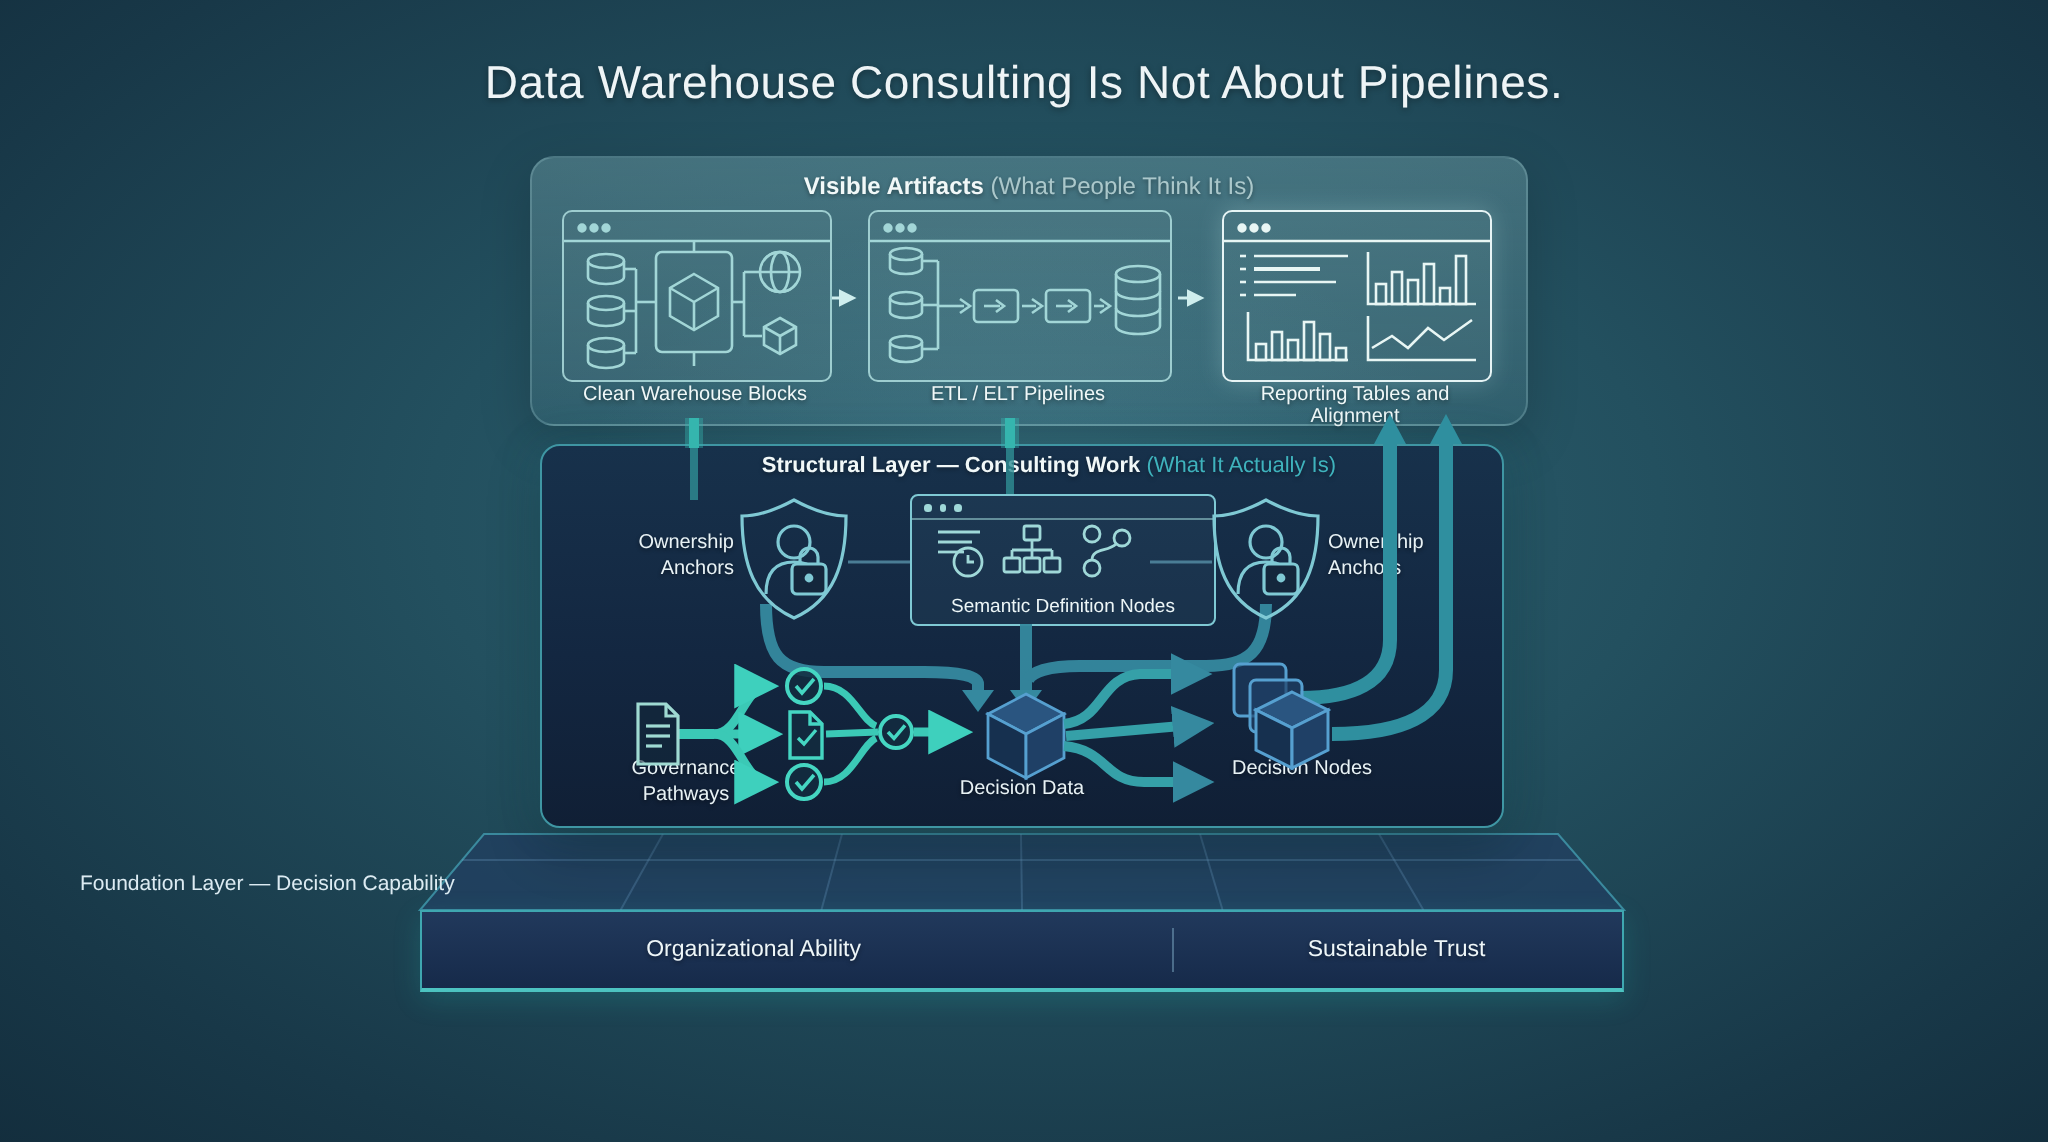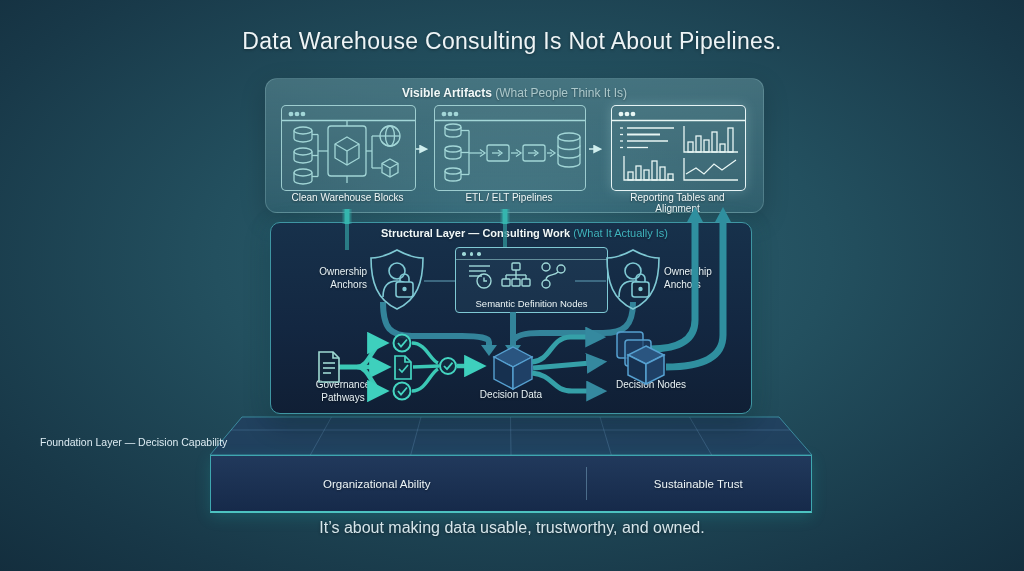--- a/index.html
+++ b/index.html
@@ -40,21 +40,21 @@
     border:1.3px solid #7fc9d4;background:rgba(70,125,150,0.12);padding-left:31px;}
   .win-dots{position:absolute;left:6px;top:4px;display:flex;gap:4px;}
   .win-dots i{width:3.5px;height:3.5px;border-radius:50%;background:#9fd8d8;display:block;}
   .win-divider{position:absolute;left:0;right:0;top:11px;border-top:1px solid rgba(159,216,216,0.55);}
   .semantic-label{position:absolute;left:0;right:0;bottom:3px;text-align:center;font-size:9.5px;color:#edf6f7;}
 
   .node-label{position:absolute;font-size:10px;line-height:1.25;color:#e8f2f5;text-shadow:0 1px 2px rgba(0,0,0,.45);}
 
   
   .foundation-heading{position:absolute;left:0;right:0;top:436px;text-align:left;font-size:10.5px;color:#dcebf2;margin-left:40px;}
-  .foundation-front{position:absolute;left:210px;top:455px;width:602px;height:58px;box-sizing:border-box;
+  .foundation-front{position:absolute;left:210px;top:455px;width:602px;height:41px;box-sizing:border-box;
     display:flex;align-items:stretch;
     background:linear-gradient(180deg,#21395c,#162a4a);
     border:1.2px solid #3fa7b0;border-bottom:2px solid rgba(85,220,210,0.85);
     box-shadow:0 4px 14px rgba(35,200,190,0.18);gap:43px;}
   .pillar{position:relative;display:flex;align-items:center;justify-content:center;
     font-size:11.5px;color:#eef6f8;text-shadow:0 1px 2px rgba(0,0,0,.4);}
   .pillar.w1{flex:1.5;} .pillar.w2{flex:1;} .pillar.w3{flex:1.02;} .pillar.w4{flex:1.45;}
   .pillar + .pillar::before{content:"";position:absolute;left:0;top:20%;height:60%;width:1px;background:rgba(150,200,225,0.4);}
 
   svg{display:block;}
@@ -243,21 +243,20 @@
   <div class="node-label" style="left:303px;top:379px;width:80px;text-align:center;">Governance Pathways</div>
   <div class="node-label" style="left:461px;top:389px;width:100px;text-align:center;">Decision Data</div>
   <div class="node-label" style="left:616px;top:379px;width:100px;text-align:left;">Decision Nodes</div>
 
   <div class="foundation-heading">Foundation Layer — Decision Capability</div>
   <div class="foundation-front">
     <div class="pillar w1">Organizational Ability</div>
     <div class="pillar w3">Sustainable Trust</div>
   </div>
 
-  <div class="tagline">It’s about making data usable, trustworthy, and owned.</div>
 
   <svg class="overlay" width="1024" height="571" viewBox="0 0 1024 571">
     <defs>
       <marker id="mTeal" viewBox="0 0 10 10" refX="7.5" refY="5" markerWidth="5" markerHeight="5" orient="auto-start-reverse">
         <path d="M0,0 L10,5 L0,10 z" fill="#3ed0bd"></path>
       </marker>
       <marker id="mBlue" viewBox="0 0 10 10" refX="7.5" refY="5" markerWidth="4.2" markerHeight="4.2" orient="auto-start-reverse">
         <path d="M0,0 L10,5 L0,10 z" fill="#35899f"></path>
       </marker>
       <marker id="mLight" viewBox="0 0 10 10" refX="7.5" refY="5" markerWidth="6" markerHeight="6" orient="auto-start-reverse">

